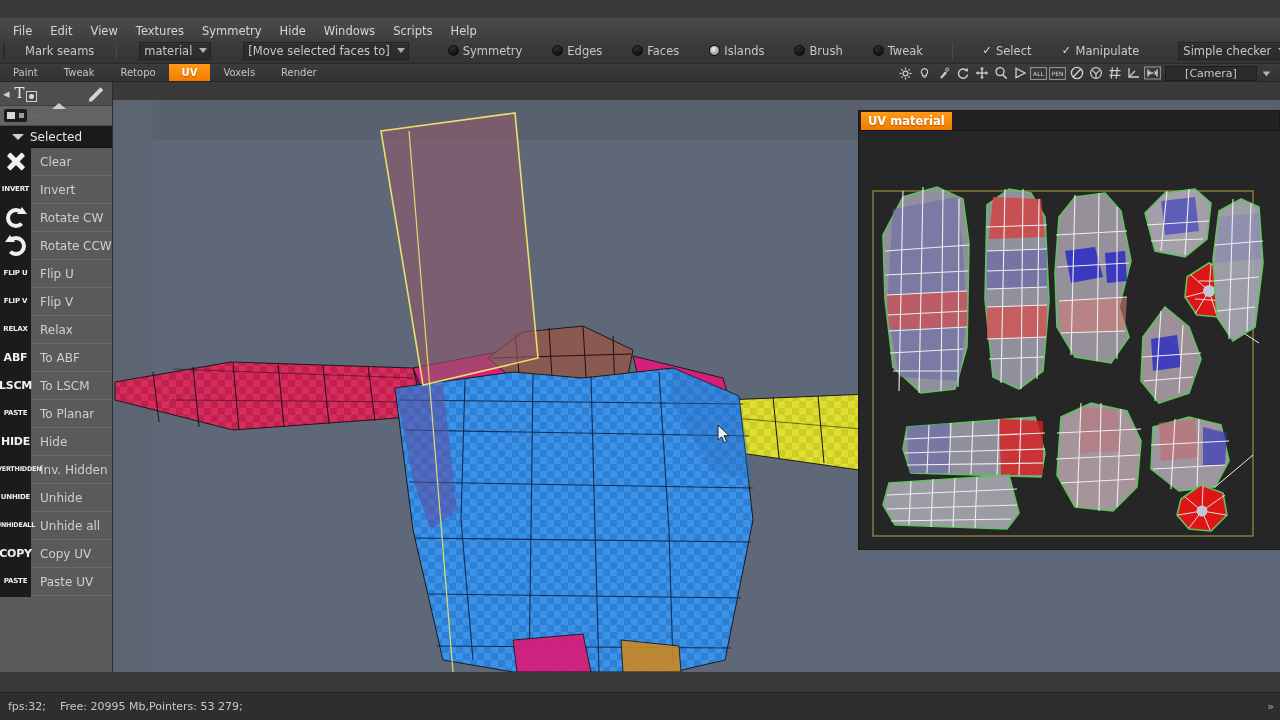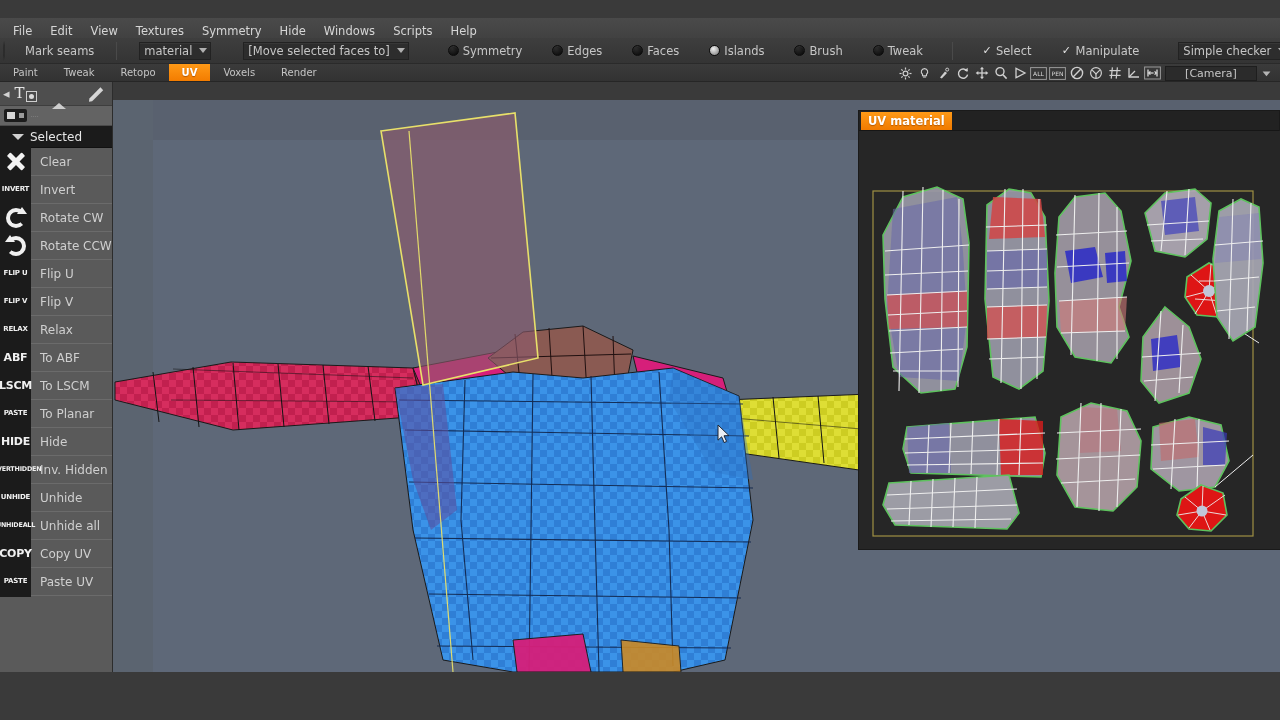--- a/index.html
+++ b/index.html
@@ -824,14 +824,20 @@
             <path d="M360 86 L400 82 L402 128 L356 132 Z" fill="#8a8ac0" opacity=".5" stroke="none"></path>
             <path d="M356 114 L404 110 M355 150 L400 146 M358 180 L396 176"></path>
             <path d="M374 68 L370 208 M392 72 L388 200"></path>
           </g>
         </g>
       </svg>
     </div>
   </div>
 
 
+  <div id="fpsbar">
+    <div class="txt">fps:32;</div>
+    <div style="width:14px"></div>
+    <div class="txt">Free: 20995 Mb,Pointers: 53 279;</div>
+    <div class="rt">»</div>
+  </div>
 
 </div>
 
 </body></html>

